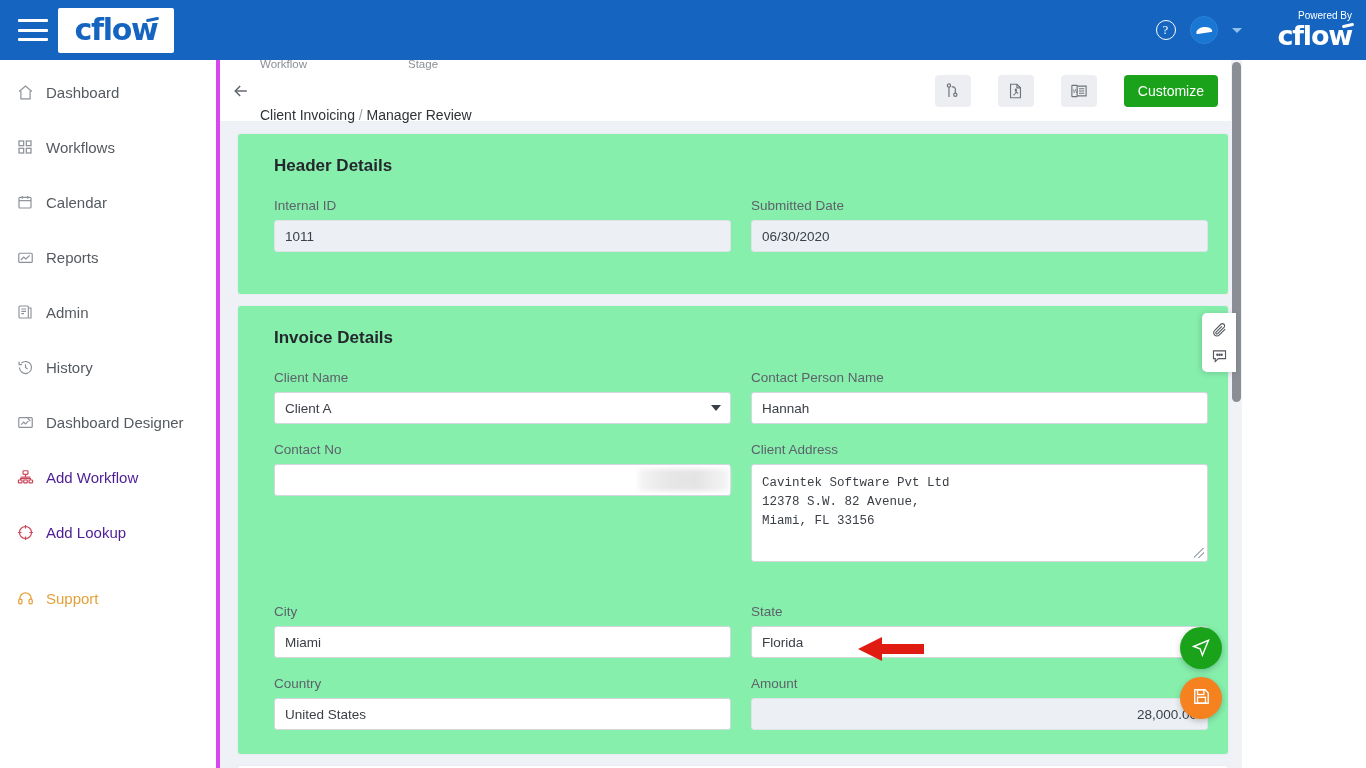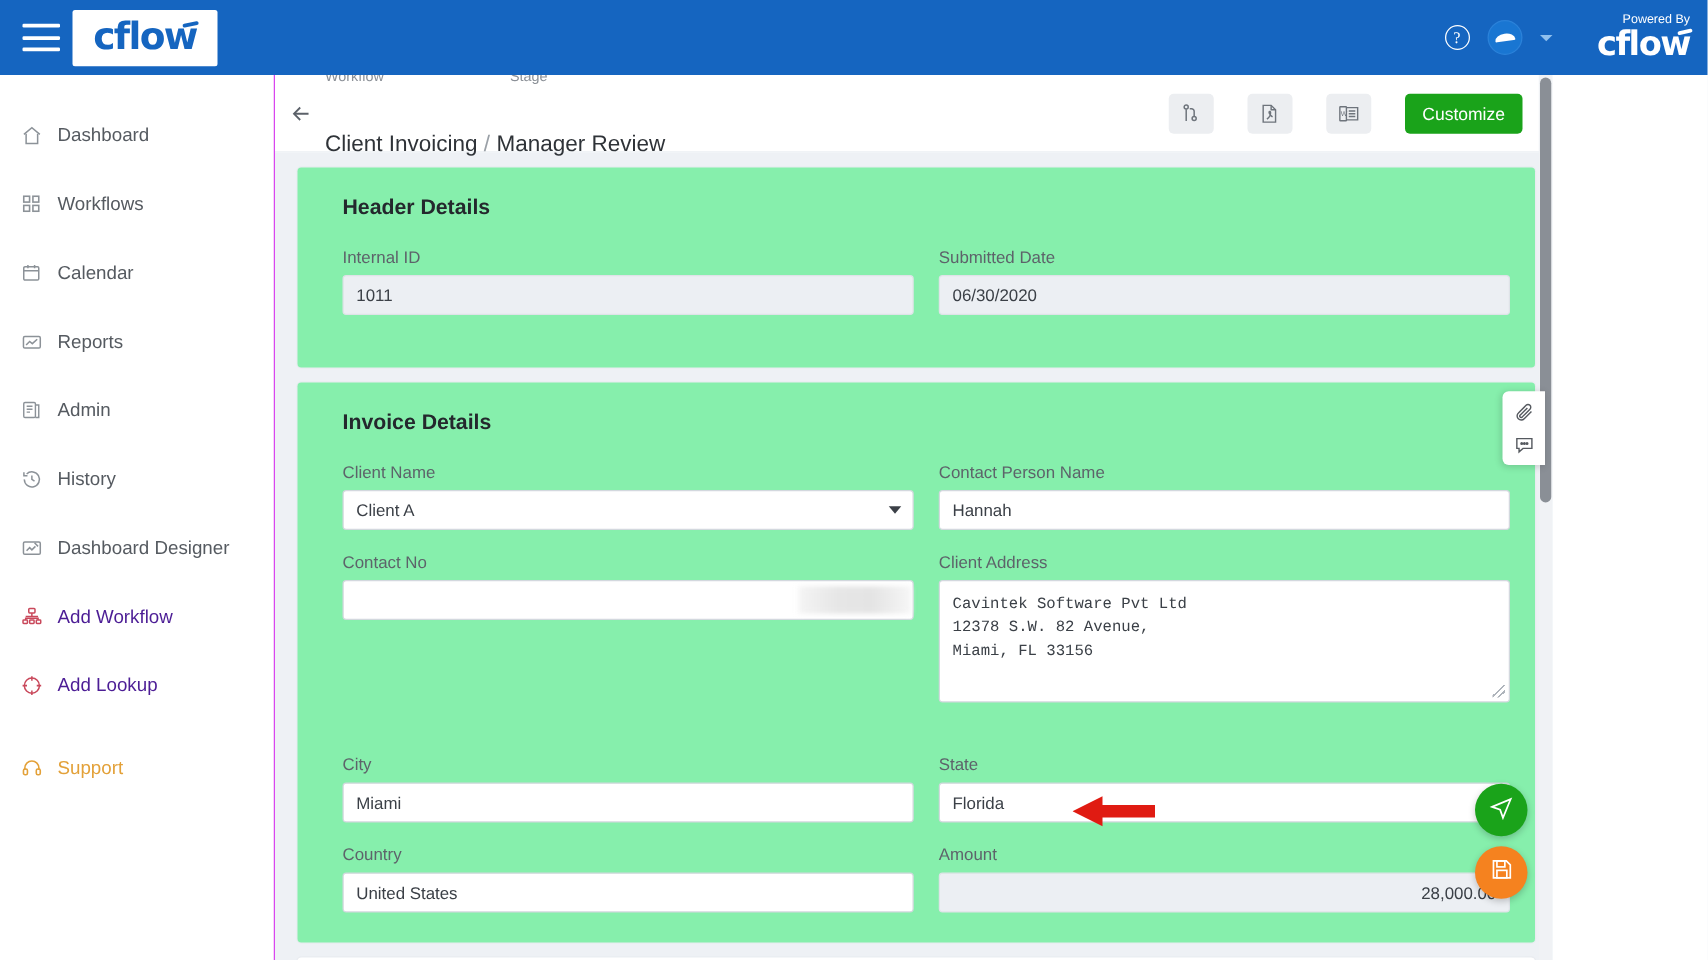--- a/index.html
+++ b/index.html
@@ -75,22 +75,22 @@
     content:""; position:absolute; right:-2px; top:2px;
     width:12px; height:3px; background:#ffffff;
     transform: rotate(-12deg); border-radius:2px;
   }
 
   
   #sidebar {
     position: absolute; top: 60px; left: 0;
     width: 220px; height: 708px;
     background: #ffffff;
-    border-right: 1px solid #d946ef;
-    padding-top: 28px;
+    border-right: 4px solid #d946ef;
+    padding-top: 12px;
   }
   .nav-item {
     display: flex; align-items: center; gap: 12px;
     height: 40px; padding-left: 16px; cursor: pointer;
     color: #555a60; font-size: 15px;
     margin-bottom: 15px;
   }
   .nav-item .nic { width: 18px; height: 18px; display:flex; align-items:center; justify-content:center; flex: 0 0 18px; }
   .nav-item.accent-red { color: #4c1d95; }
   .nav-item.accent-orange { color: #e3a139; align-items: flex-end; }
@@ -107,21 +107,21 @@
     display: flex; align-items: center; padding: 0 24px 0 8px;
     border-bottom: 1px solid #eceff3;
   }
   #back-arrow {
     width: 26px; height: 26px; margin-right: 6px; cursor: pointer;
     display: flex; align-items: center; justify-content: center; color: #5b6169;
   }
   .crumb-stack { display: flex; flex-direction: column; justify-content: center; }
   .crumb-labels { display: flex; font-size: 11.5px; color: #8b9097; margin-bottom: 1px; }
   .crumb-labels .cl1 { width: 148px; }
-  .crumb-main { font-size: 18px; color: #2f3338; margin-top: 36px; }
+  .crumb-main { font-size: 14px; color: #2f3338; margin-top: 36px; }
   .crumb-main .sep { color: #9aa0a7; }
   #crumb-actions { margin-left: auto; display: flex; align-items: center; gap: 27px; }
   .tool-btn {
     width: 36px; height: 32px; background: #eceef1; border-radius: 4px;
     display: flex; align-items: center; justify-content: center; cursor: pointer;
     color: #6e747c;
   }
   #customize-btn {
     background: #1aa31a; color: #ffffff; font-size: 14px;
     padding: 8px 14px; border-radius: 4px; border: none; cursor: pointer;

